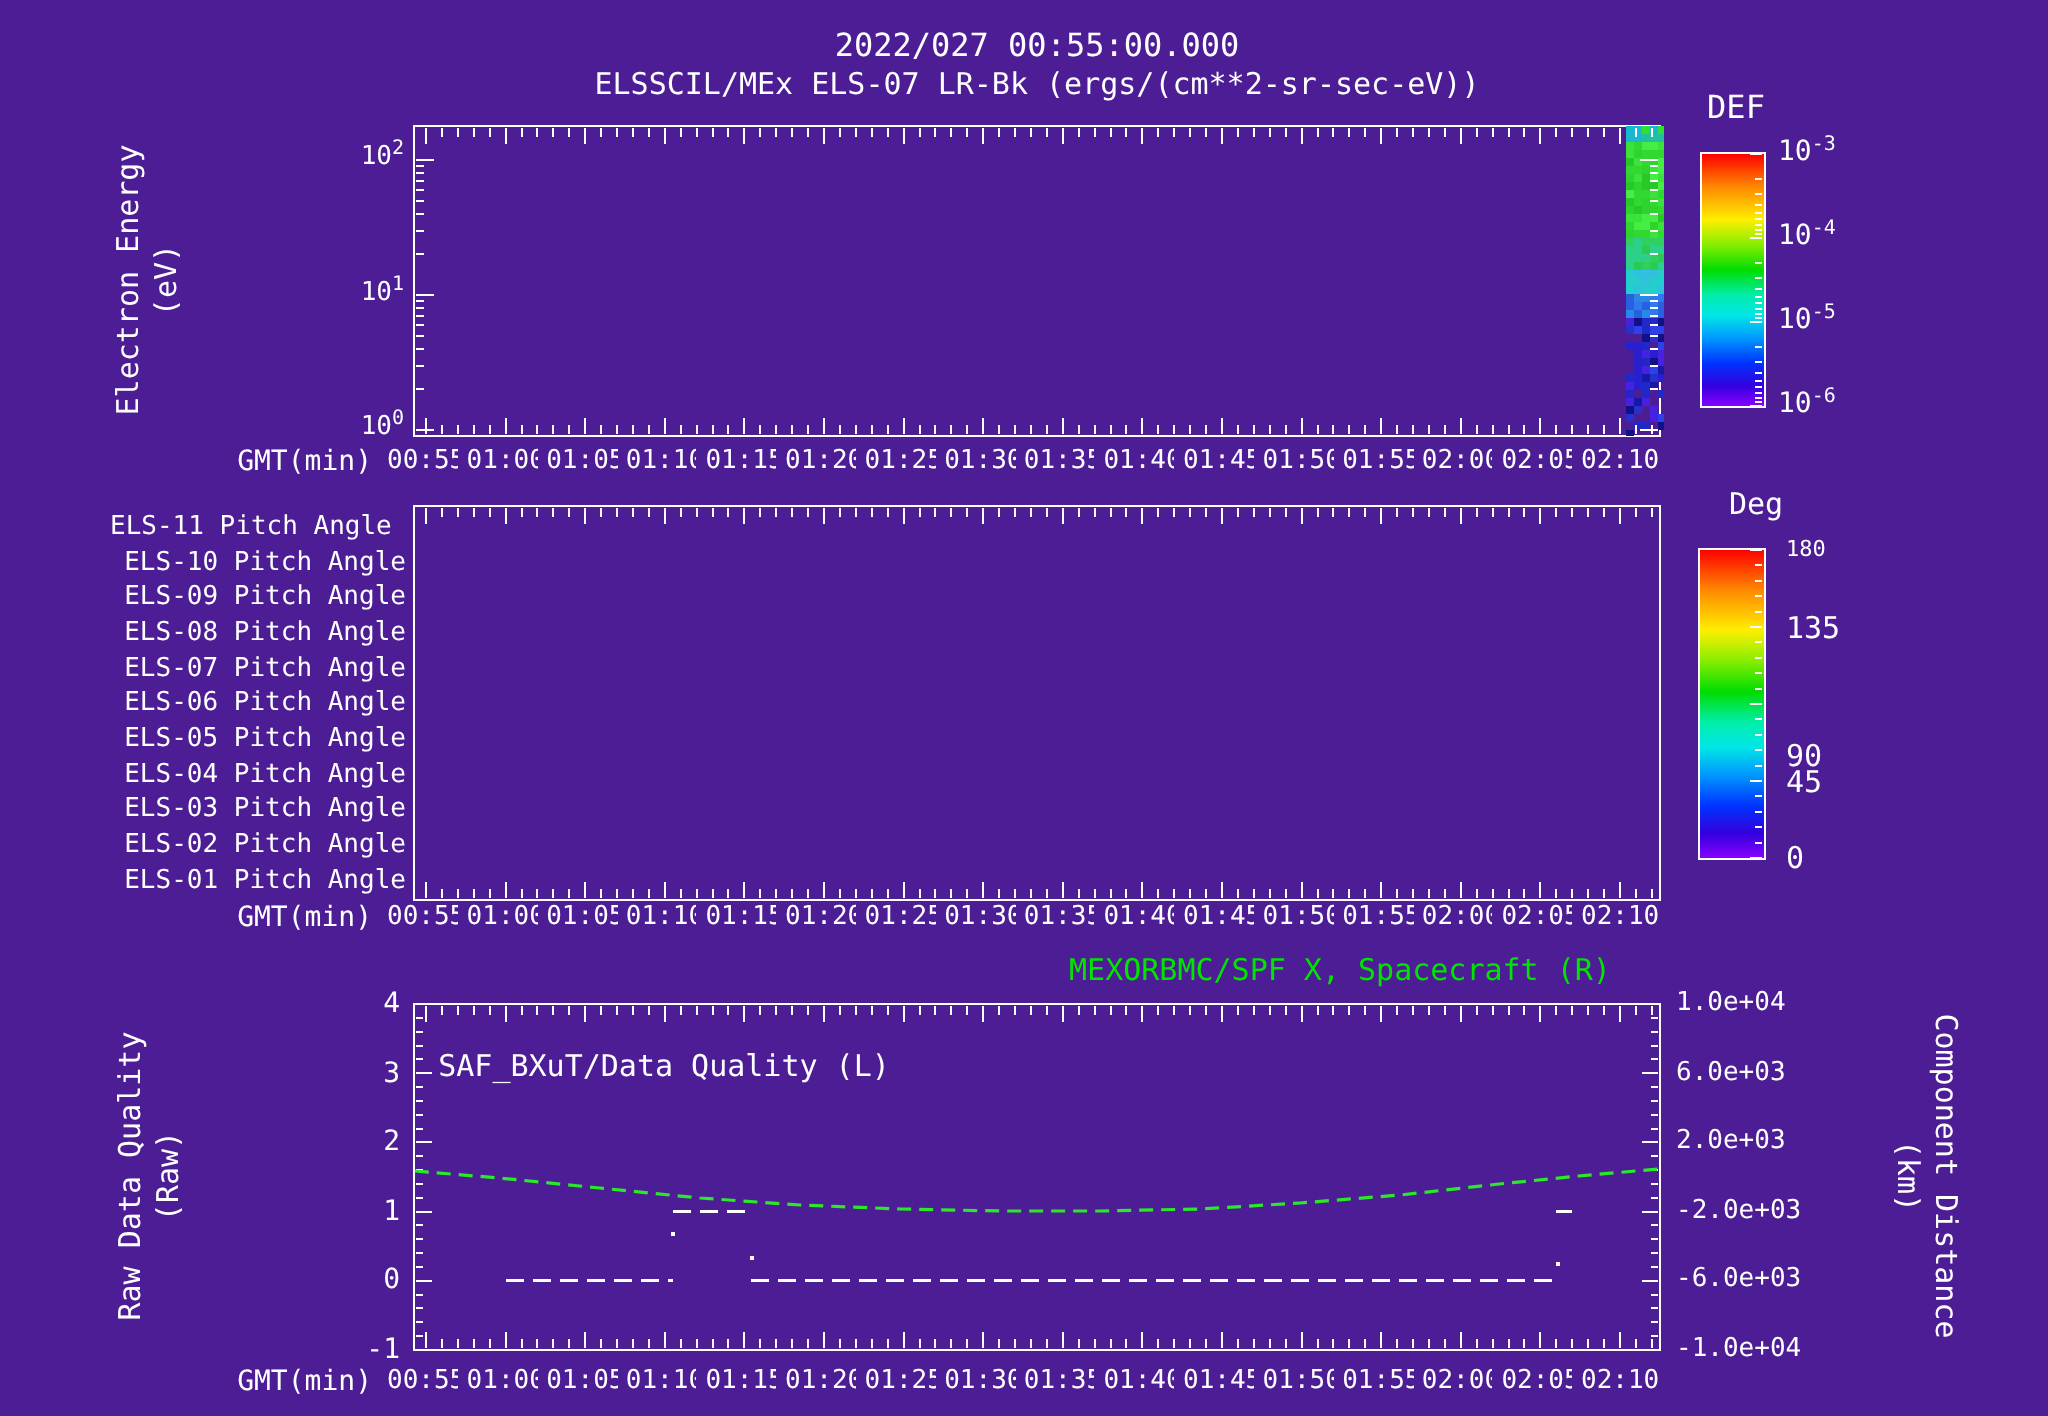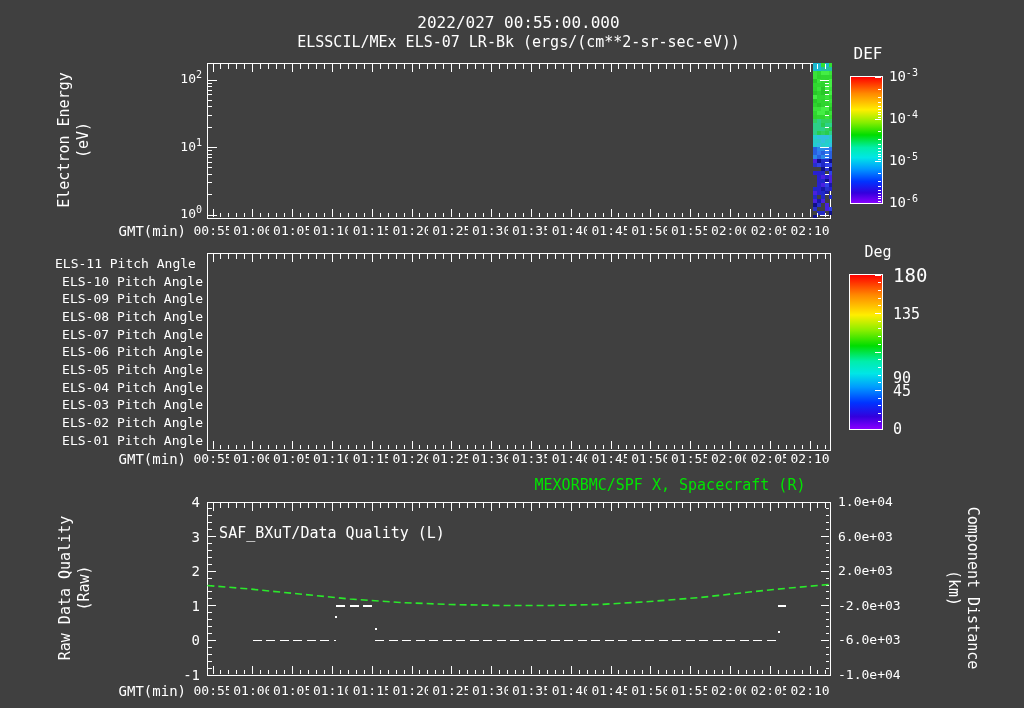--- a/index.html
+++ b/index.html
@@ -1,16 +1,16 @@
 <!DOCTYPE html>
 <html><head>
 <meta charset="utf-8">
 <style>
   html,body{margin:0;padding:0;background:#000;}
-  #stage{position:relative;width:1024px;height:708px;background:#404040;overflow:hidden;
+  #stage{position:relative;width:1024px;height:708px;background:#4c1d95;overflow:hidden;
          font-family:"DejaVu Sans Mono",monospace;color:#fff;}
   .t{position:absolute;white-space:nowrap;font-size:13px;line-height:16px;color:#fff;}
   .ttl{position:absolute;text-align:center;font-size:16px;letter-spacing:0px;}
   .vrot{position:absolute;display:flex;flex-direction:column;align-items:center;
         justify-content:center;text-align:center;font-size:15px;line-height:19px;}
   .cbar{position:absolute;border:1px solid #fff;}
   svg{position:absolute;left:0;top:0;}
   .sup{font-size:10px;position:relative;top:-5px;}
 </style>
 </head>
@@ -98,21 +98,21 @@
       <div class="t" style="left: 710.9px; top: 683px; width: 35.5px; overflow: hidden;">02:00</div>
       <div class="t" style="left: 750.7px; top: 683px; width: 35.5px; overflow: hidden;">02:05</div>
       <div class="t" style="left: 790.5px; top: 683px; width: 48px; overflow: hidden;">02:10</div>
       <div class="t" style="left: 158px; top: 71px; width: 44px; text-align: right;"><span>10</span><span class="sup">2</span></div>
       <div class="t" style="left: 158px; top: 138.5px; width: 44px; text-align: right;"><span>10</span><span class="sup">1</span></div>
       <div class="t" style="left: 158px; top: 206px; width: 44px; text-align: right;"><span>10</span><span class="sup">0</span></div>
       <div class="t" style="left: 889px; top: 68px; width: 60px; font-size: 14px;"><span>10</span><span class="sup">-3</span></div>
       <div class="t" style="left: 889px; top: 110px; width: 60px; font-size: 14px;"><span>10</span><span class="sup">-4</span></div>
       <div class="t" style="left: 889px; top: 152px; width: 60px; font-size: 14px;"><span>10</span><span class="sup">-5</span></div>
       <div class="t" style="left: 889px; top: 194px; width: 60px; font-size: 14px;"><span>10</span><span class="sup">-6</span></div>
-      <div class="t" style="left: 893px; top: 267px; font-size: 19px;">180</div>
+      <div class="t" style="left: 893px; top: 267px; font-size: 11px;">180</div>
       <div class="t" style="left: 893px; top: 305.5px; font-size: 15px;">135</div>
       <div class="t" style="left: 893px; top: 344px; font-size: 15px; margin-top: 26px;">90</div>
       <div class="t" style="left: 893px; top: 382.5px; font-size: 15px;">45</div>
       <div class="t" style="left: 893px; top: 421px; font-size: 15px;">0</div>
       <div class="t" style="left: 55px; top: 256px; width: 148px; text-align: left;">ELS-11 Pitch Angle</div>
       <div class="t" style="left: 55px; top: 273.65px; width: 148px; text-align: right;">ELS-10 Pitch Angle</div>
       <div class="t" style="left: 55px; top: 291.3px; width: 148px; text-align: right;">ELS-09 Pitch Angle</div>
       <div class="t" style="left: 55px; top: 308.95px; width: 148px; text-align: right;">ELS-08 Pitch Angle</div>
       <div class="t" style="left: 55px; top: 326.6px; width: 148px; text-align: right;">ELS-07 Pitch Angle</div>
       <div class="t" style="left: 55px; top: 344.25px; width: 148px; text-align: right;">ELS-06 Pitch Angle</div>

